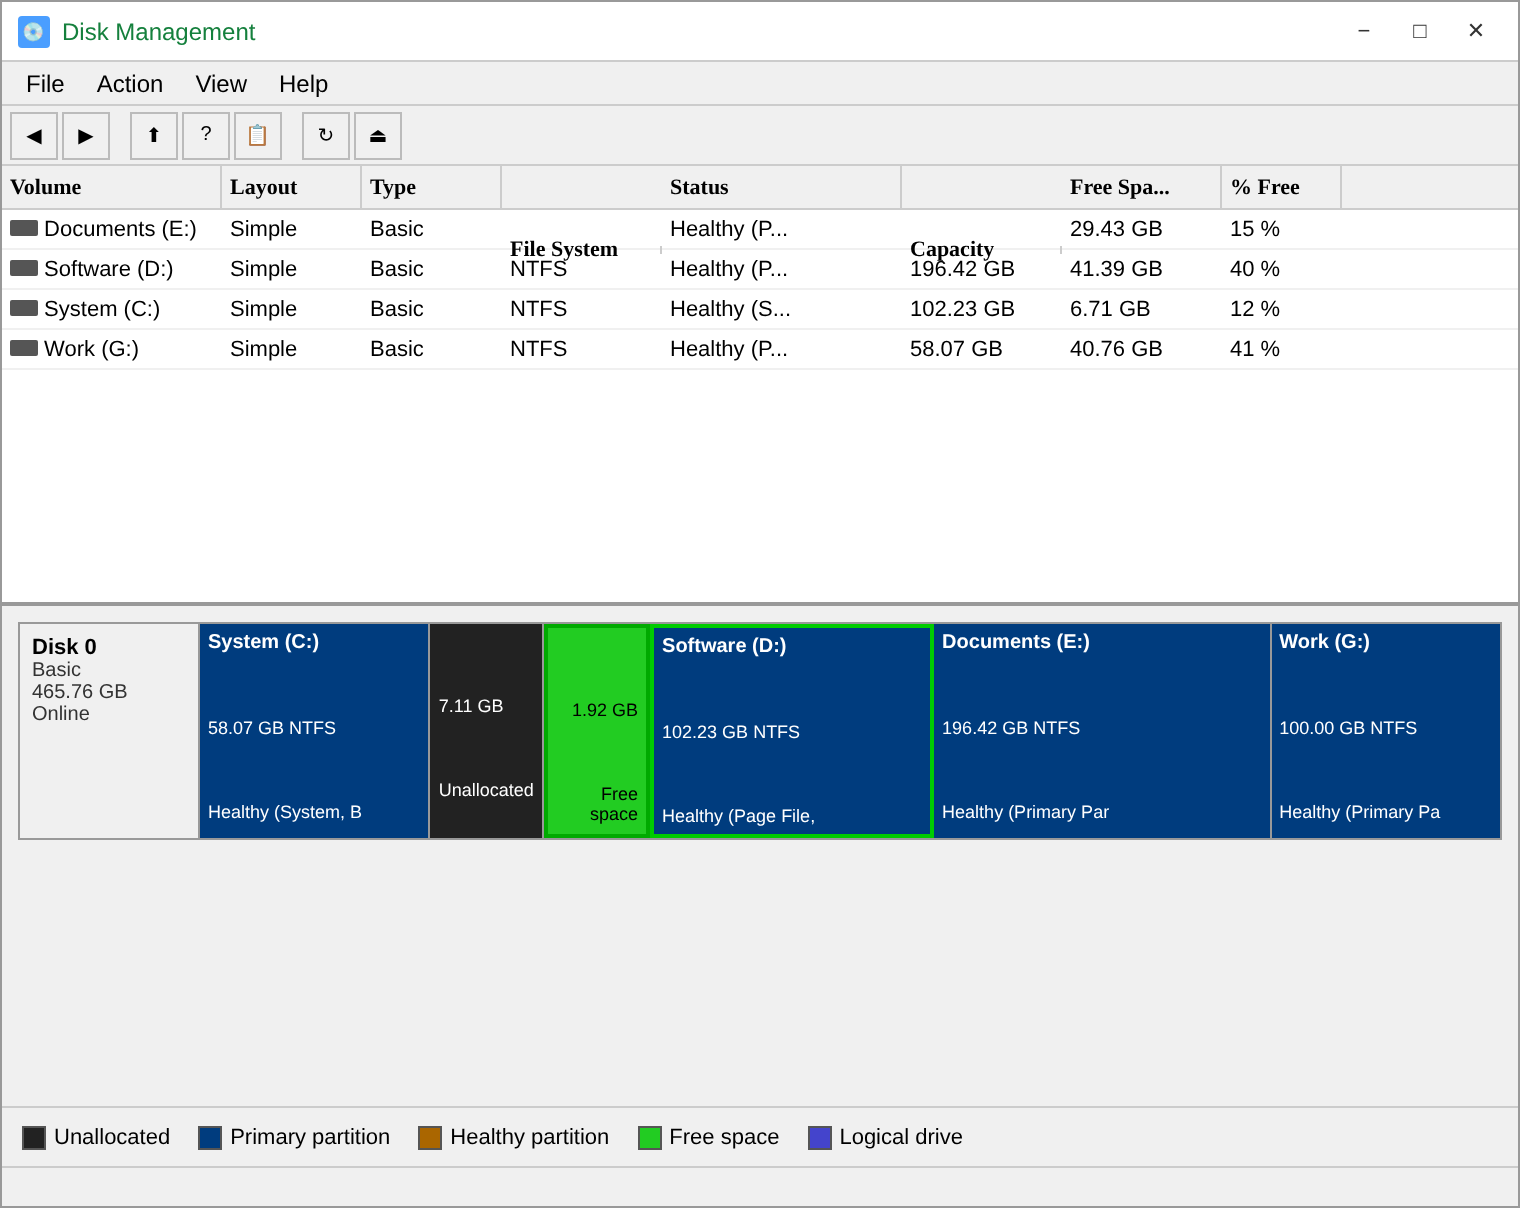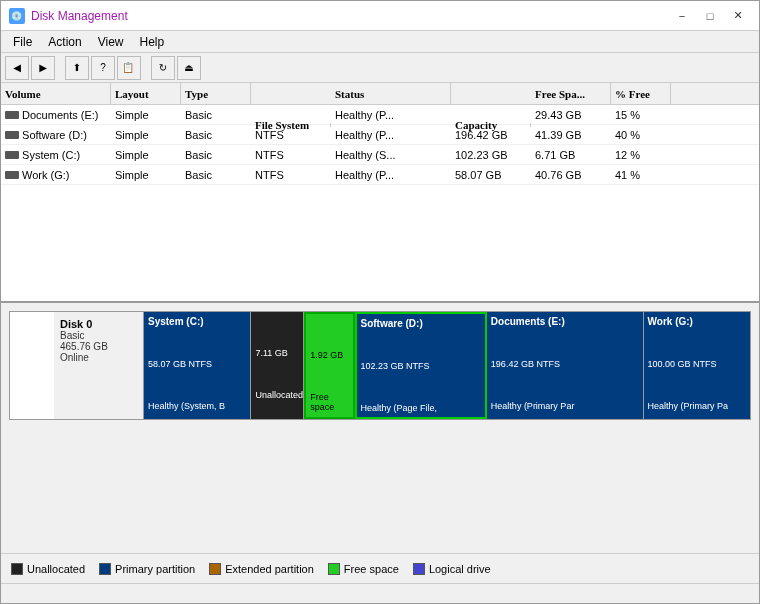--- a/index.html
+++ b/index.html
@@ -3,21 +3,21 @@
   <meta charset="utf-8">
   <style>
     * { margin: 0; padding: 0; box-sizing: border-box; }
     body { font-family: 'Segoe UI', Tahoma, sans-serif; font-size: 12px; background: #f0f0f0; width: 760px; height: 604px; overflow: hidden; }
 
     
     .window { width: 760px; height: 604px; background: #f0f0f0; border: 1px solid #999; display: flex; flex-direction: column; }
     .title-bar { background: #ffffff; height: 30px; display: flex; align-items: center; justify-content: space-between; padding: 0 8px; border-bottom: 1px solid #ccc; }
     .title-bar-left { display: flex; align-items: center; gap: 6px; }
     .title-bar-icon { width: 16px; height: 16px; background: #4a9eff; border-radius: 2px; display: flex; align-items: center; justify-content: center; font-size: 9px; color: white; }
-    .title-bar-title { font-size: 12px; color: #a21caf; }
+    .title-bar-title { font-size: 12px; color: #15803d; }
     .title-bar-controls { display: flex; gap: 2px; }
     .title-bar-btn { width: 26px; height: 20px; background: transparent; border: none; cursor: pointer; display: flex; align-items: center; justify-content: center; font-size: 11px; color: #333; }
 
     
     .menu-bar { height: 22px; background: #f0f0f0; display: flex; align-items: center; padding: 0 4px; border-bottom: 1px solid #ccc; }
     .menu-item { padding: 2px 8px; cursor: pointer; font-size: 12px; }
 
     
     .toolbar { height: 30px; background: #f0f0f0; display: flex; align-items: center; padding: 0 4px; border-bottom: 1px solid #ccc; gap: 2px; }
     .toolbar-btn { width: 24px; height: 24px; background: #f0f0f0; border: 1px solid #bbb; cursor: pointer; display: flex; align-items: center; justify-content: center; font-size: 10px; }
@@ -36,21 +36,21 @@
     .col-freespa { width: 80px; }
     .col-pctfree { width: 60px; }
 
     .table-body { overflow-y: auto; }
     .table-row { display: flex; height: 20px; align-items: center; border-bottom: 1px solid #f0f0f0; cursor: pointer; }
     .td { padding: 1px 4px; font-size: 11px; overflow: hidden; white-space: nowrap; }
     .drive-icon { width: 14px; height: 8px; background: #555; border-radius: 1px; display: inline-block; }
 
     
     .disk-area { flex: 1; background: #f0f0f0; padding: 8px; overflow-y: auto; }
-    .disk-row { display: flex; align-items: stretch; margin-bottom: 8px; border: 1px solid #999; background: white; padding-left: 44px; }
+    .disk-row { display: flex; align-items: stretch; margin-bottom: 8px; border: 1px solid #999; background: white; }
     .disk-label { width: 90px; min-width: 90px; padding: 6px; border-right: 1px solid #999; background: #f0f0f0; }
     .disk-label-title { font-weight: bold; font-size: 11px; }
     .disk-label-info { font-size: 10px; color: #333; }
     .disk-partitions { flex: 1; display: flex; align-items: stretch; }
     .partition { border-right: 1px solid #999; padding: 4px; min-width: 0; font-size: 10px; cursor: pointer; position: relative; }
     .partition:last-child { border-right: none; }
     .partition-name { font-weight: bold; font-size: 10px; }
     .partition-info { font-size: 9px; margin-top: 32px; }
     .part-system { background: #003c7e; color: white; }
     .part-unalloc { background: #222; color: white; }
@@ -181,21 +181,21 @@
           <div class="partition-name">System  (C:)</div>
           <div class="partition-info">58.07 GB NTFS</div>
           <div class="partition-info">Healthy (System, B</div>
         </div>
 
         <div class="partition part-unalloc" style="flex: 8;">
           <div class="partition-info">7.11 GB</div>
           <div class="partition-info">Unallocated</div>
         </div>
 
-        <div class="partition part-freespace" style="flex: 7;">
+        <div class="partition part-freespace" style="flex: 7; text-align: right;">
           <div class="partition-info">1.92 GB</div>
           <div class="partition-info">Free space</div>
         </div>
 
         <div class="partition part-software" style="flex: 22;">
           <div class="partition-name">Software  (D:)</div>
           <div class="partition-info">102.23 GB NTFS</div>
           <div class="partition-info">Healthy (Page File,</div>
         </div>
 
@@ -218,21 +218,21 @@
     <div class="legend-item">
       <div class="legend-box legend-unalloc"></div>
       <span>Unallocated</span>
     </div>
     <div class="legend-item">
       <div class="legend-box legend-primary"></div>
       <span>Primary partition</span>
     </div>
     <div class="legend-item">
       <div class="legend-box legend-extended"></div>
-      <span>Extended partition</span>
+      <span>Healthy partition</span>
     </div>
     <div class="legend-item">
       <div class="legend-box legend-freespace"></div>
       <span>Free space</span>
     </div>
     <div class="legend-item">
       <div class="legend-box legend-logical"></div>
       <span>Logical drive</span>
     </div>
   </div>

